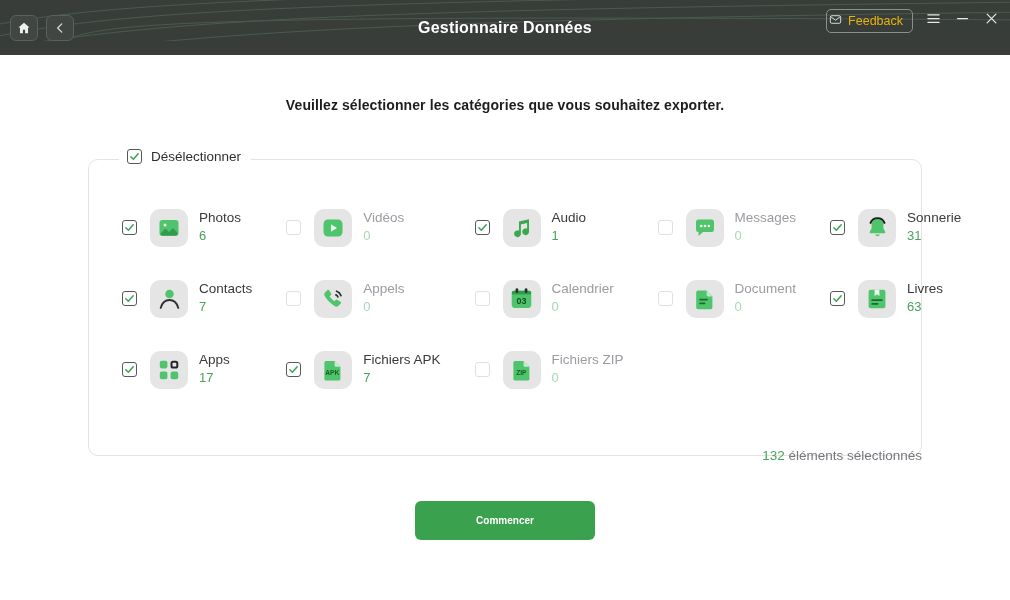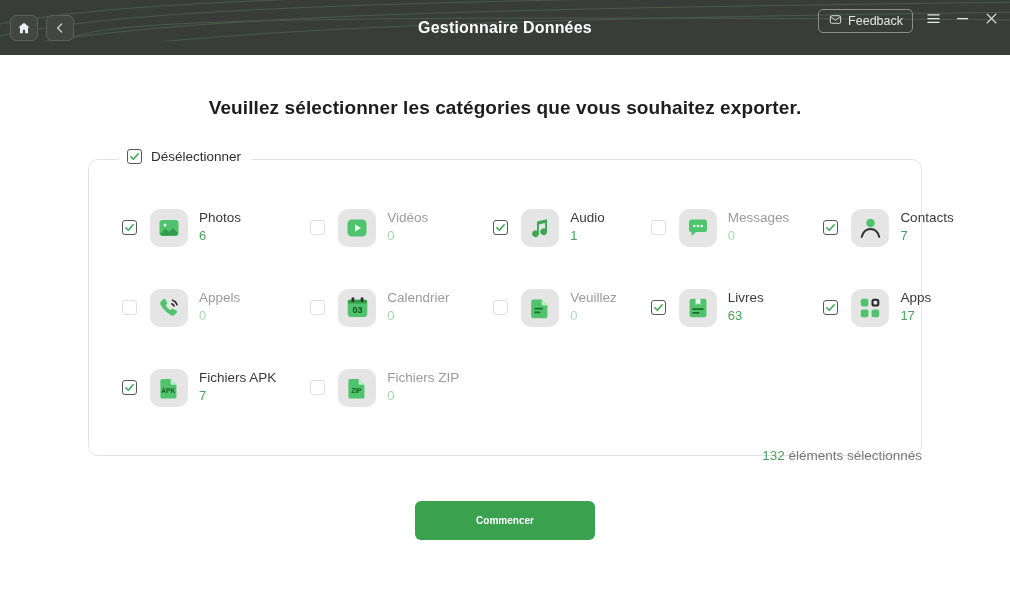--- a/index.html
+++ b/index.html
@@ -27,30 +27,30 @@
     position: absolute; left: 0; right: 0; text-align: center;
     color: #ffffff; font-size: 16px; font-weight: bold; letter-spacing: .2px; z-index: 1;
   }
   .tb-right {
     position: absolute; right: 10px; top: 0; height: 41px;
     display: flex; align-items: center; gap: 11px; z-index: 2;
   }
   .feedback {
     display: flex; align-items: center; gap: 6px;
     border: 1px solid #8a908c; border-radius: 5px;
-    padding: 3px 9px 3px 10px; color: #e5e5e5; font-size: 12.5px; cursor: pointer;
+    padding: 3px 9px 3px 2px; color: #eab308; font-size: 12.5px; cursor: pointer;
     background: transparent;
   }
   .winbtn { cursor: pointer; display: flex; align-items: center; justify-content: center;
             width: 18px; height: 20px; }
 
   
   .heading {
     text-align: center; margin-top: 42px;
-    font-size: 19px; font-weight: bold; color: #1d1d1f; letter-spacing: .1px;
+    font-size: 14px; font-weight: bold; color: #1d1d1f; letter-spacing: .1px;
   }
 
   
   .panel {
     position: absolute; left: 88px; top: 159px; width: 834px; height: 297px;
     border: 1px solid #e3e3e5; border-radius: 10px;
   }
   .panel-legend {
     position: absolute; left: 30px; top: -11px; background: #ffffff;
     padding: 0 10px 0 8px; display: flex; align-items: flex-end; gap: 9px;
@@ -59,21 +59,21 @@
 
   
   .cb { width: 15px; height: 15px; border-radius: 3px; flex: 0 0 15px;
         display: flex; align-items: center; justify-content: center; cursor: pointer; }
   .cb.on  { border: 1.3px solid #55595a; background: #fff; }
   .cb.off { border: 1.3px solid #e0e0e2; background: #fff; }
 
   
   .grid {
     position: absolute; left: 88px; top: 196px; width: 834px;
-    display: grid; grid-template-columns: repeat(5, 1fr); row-gap: 17px;
+    display: grid; grid-template-columns: repeat(5, 1fr); row-gap: 8px;
   }
   .cell { display: flex; align-items: center; height: 63px; padding-left: 34px; }
   .cell .cb { margin-right: 13px; }
   .ico {
     width: 38px; height: 38px; border-radius: 10px; background: #e5e5e5;
     display: flex; align-items: center; justify-content: center; flex: 0 0 38px;
     margin-right: 11px;
   }
   .txt { display: flex; flex-direction: column; justify-content: center; gap: 3px; }
   .name { font-size: 13.5px; color: #3a3a3e; line-height: 1.1; white-space: nowrap; }
@@ -237,20 +237,38 @@
       </span>
     </div>
     <div class="cell">
       <span class="cb on">
         <svg width="11" height="11" viewBox="0 0 24 24" fill="none" stroke="#3fa556" stroke-width="3.4" stroke-linecap="round" stroke-linejoin="round">
           <path d="M4 12.5l5.5 5.5L20 6"></path>
         </svg>
       </span>
       <span class="ico">
         <svg width="25" height="25" viewBox="0 0 24 24">
+          <path d="M12 3.4c-3.6 0-5.7 2.6-5.7 6v3.6L4.6 16c-.4.7.1 1.5.9 1.5h13c.8 0 1.3-.8.9-1.5l-1.7-3V9.4c0-3.4-2.1-6-5.7-6z" fill="#4fc46c"></path>
+          <path d="M9.7 18.6a2.4 2.4 0 0 0 4.6 0z" fill="#4fc46c"></path>
+          <path d="M5.3 7.6C6.6 4.4 9 3 12 3s5.4 1.4 6.7 4.6" fill="none" stroke="#1d1d1f" stroke-width="1.9" stroke-linecap="round"></path>
+        </svg>
+      </span>
+      <span class="txt">
+        <span class="name">Sonnerie</span>
+        <span class="count">31</span>
+      </span>
+    </div>
+    <div class="cell">
+      <span class="cb on">
+        <svg width="11" height="11" viewBox="0 0 24 24" fill="none" stroke="#3fa556" stroke-width="3.4" stroke-linecap="round" stroke-linejoin="round">
+          <path d="M4 12.5l5.5 5.5L20 6"></path>
+        </svg>
+      </span>
+      <span class="ico">
+        <svg width="25" height="25" viewBox="0 0 24 24">
           <circle cx="12" cy="7.6" r="4.1" fill="#4fc46c"></circle>
           <path d="M3.6 21c1.3-5 4.6-7.6 8.4-7.6S19.1 16 20.4 21" fill="none" stroke="#2f3133" stroke-width="1.9" stroke-linecap="round"></path>
         </svg>
       </span>
       <span class="txt">
         <span class="name">Contacts</span>
         <span class="count">7</span>
       </span>
     </div>
     <div class="cell dim">
@@ -291,21 +309,21 @@
         <svg width="24" height="24" viewBox="0 0 24 24">
           <path d="M5 3.6h8.6L19.4 9.4V20.4a1.8 1.8 0 0 1-1.8 1.8H5a1.8 1.8 0 0 1-1.8-1.8V5.4A1.8 1.8 0 0 1 5 3.6z" fill="#4fc46c"></path>
           <path d="M13.6 3.6 19.4 9.4h-4.4a1.4 1.4 0 0 1-1.4-1.4z" fill="#b7edc4"></path>
           <g stroke="#1d6b2e" stroke-width="1.8" stroke-linecap="round">
             <path d="M7.1 12.6h7"></path>
             <path d="M7.1 16.4h4.4"></path>
           </g>
         </svg>
       </span>
       <span class="txt">
-        <span class="name">Veuillez</span>
+        <span class="name">Document</span>
         <span class="count">0</span>
       </span>
     </div>
     <div class="cell">
       <span class="cb on">
         <svg width="11" height="11" viewBox="0 0 24 24" fill="none" stroke="#3fa556" stroke-width="3.4" stroke-linecap="round" stroke-linejoin="round">
           <path d="M4 12.5l5.5 5.5L20 6"></path>
         </svg>
       </span>
       <span class="ico">

